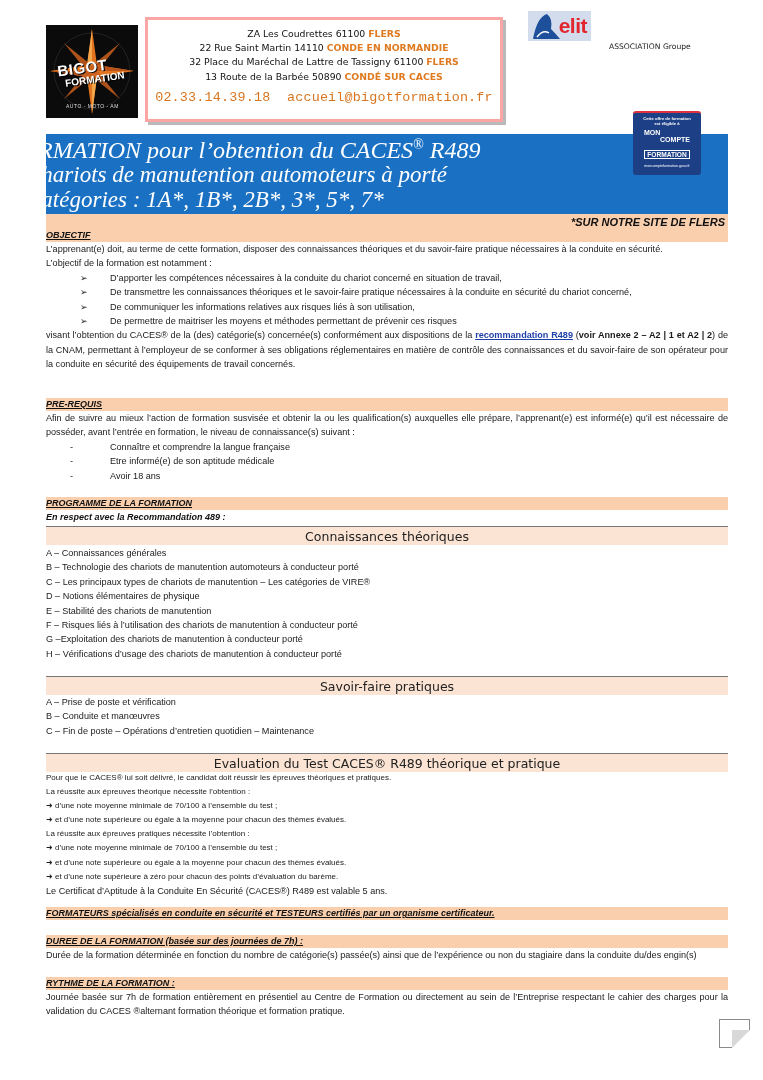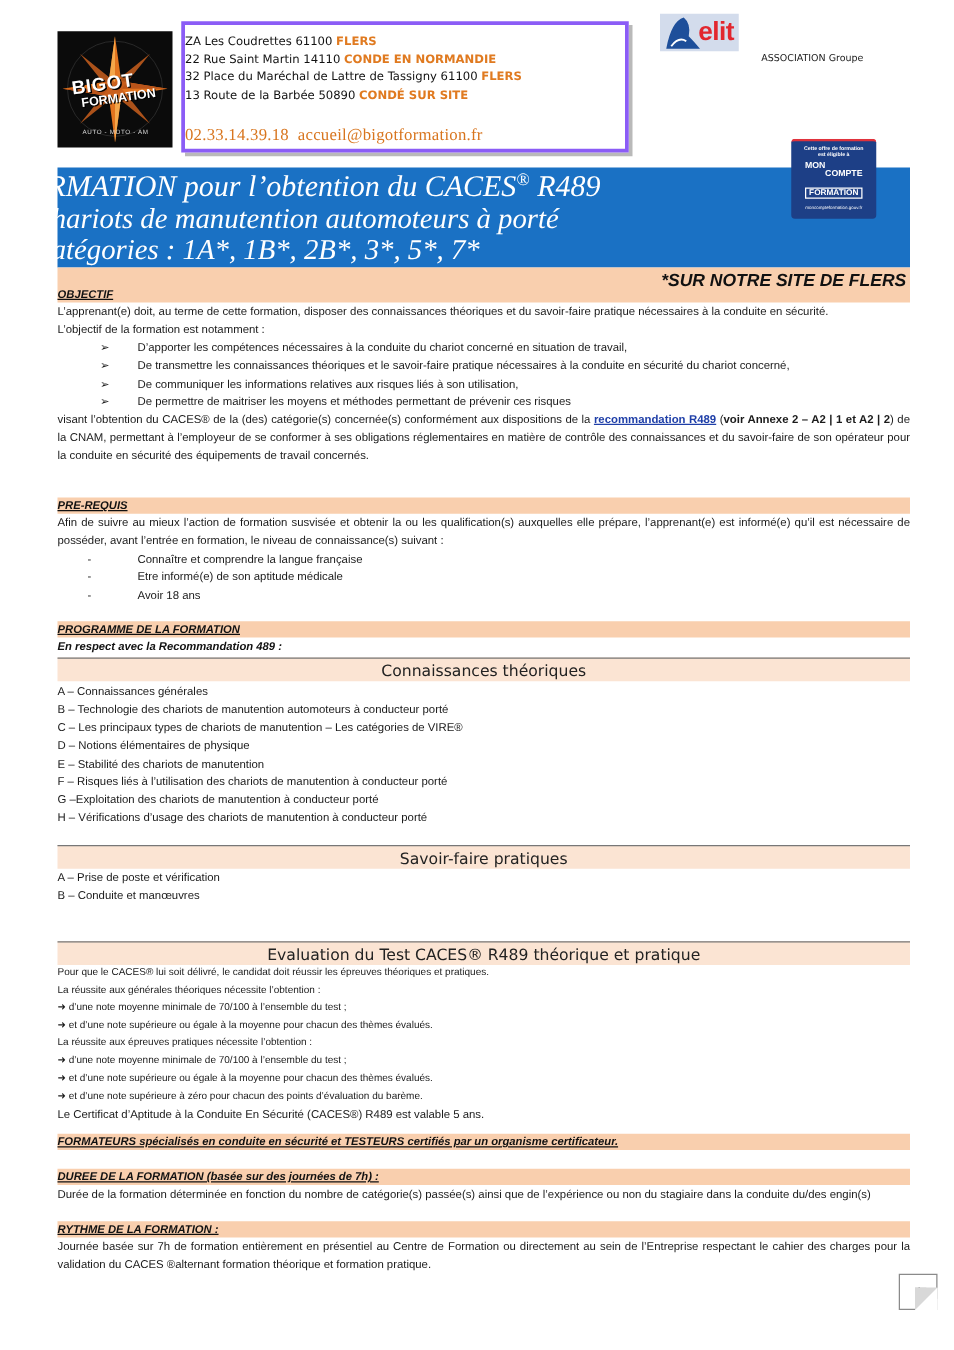--- a/index.html
+++ b/index.html
@@ -5,26 +5,26 @@
   html, body { margin:0; padding:0; background:#ffffff; }
   body { width:763px; height:1080px; position:relative; overflow:hidden;
          font-family:"Liberation Sans", sans-serif; color:#1a1a1a; }
   .abs { position:absolute; }
 
   
   #logo { left:46px; top:25px; width:92px; height:93px; background:#0b0b0b; overflow:hidden; }
   #logo svg { display:block; }
 
   
-  #addr { left:145px; top:17px; width:352px; height:99px; border:3px solid #8b5cf6;
-          box-shadow:3px 3px 0 #b9b9b9; background:#fff; }
+  #addr { left:145px; top:17px; width:352px; height:99px; border:3px solid #fca5a5;
+          box-shadow:3px 3px 0 #b9b9b9; background:#fff; text-align:center; }
   #addr .line { font-family:"DejaVu Sans", sans-serif; font-size:9.3px; line-height:14.2px; color:#111; white-space:nowrap; }
   #addr .hl { color:#e07a20; font-weight:bold; }
   #addr .lines { margin-top:7px; }
-  #addr .contact { font-family:Liberation Serif, serif; font-size:13.4px; color:#d8751e; margin-top:16px; letter-spacing:0.2px; }
+  #addr .contact { font-family:Liberation Mono, monospace; font-size:13.4px; color:#d8751e; margin-top:6px; letter-spacing:0.2px; }
 
   
   #elit { left:528px; top:11px; width:63px; height:30px; background:#d3dcec; }
   #elit .e-text { position:absolute; right:4px; top:4px; font-family:"Liberation Sans", sans-serif;
                   font-weight:bold; font-size:21px; color:#e2262e; line-height:21px; letter-spacing:-0.5px;text-align:center; }
   #assoc { left:609px; top:42px; font-family:"DejaVu Sans", sans-serif; font-size:7.6px; color:#222; }
 
   
   #banner { left:46px; top:134px; width:682px; height:80px; background:#1a71c4; }
   #banner .t1, #banner .t2, #banner .t3 { position:absolute; width:100%; text-align:left;
@@ -88,21 +88,21 @@
     <div style="font-size:10px;line-height:11px;margin-left:6px;">FORMATION</div>
   </div>
   <div class="abs" style="left:20px;top:78px;font-size:5px;color:#ddd;letter-spacing:0.5px;white-space:nowrap;">AUTO - MOTO - AM</div>
 </div>
 
 <div id="addr" class="abs">
   <div class="lines">
     <div class="line"><span>ZA Les Coudrettes 61100 </span><span class="hl">FLERS</span></div>
     <div class="line"><span>22 Rue Saint Martin 14110 </span><span class="hl">CONDE EN NORMANDIE</span></div>
     <div class="line"><span>32 Place du Maréchal de Lattre de Tassigny 61100 </span><span class="hl">FLERS</span></div>
-    <div class="line"><span>13 Route de la Barbée 50890 </span><span class="hl">CONDÉ SUR SITE</span></div>
+    <div class="line"><span>13 Route de la Barbée 50890 </span><span class="hl">CONDÉ SUR CACES</span></div>
   </div>
   <div class="contact">
     <span>02.33.14.39.18</span>&nbsp;&nbsp;<span>accueil@bigotformation.fr</span>
   </div>
 </div>
 
 <div id="elit" class="abs">
   <svg width="30" height="30" viewBox="0 0 30 30" style="position:absolute;left:3px;top:0;">
     <path d="M2 28 Q6 6 16 3 Q22 8 20 18 Q24 22 29 28 Z" fill="#1e4f9a"></path>
     <path d="M6 26 Q12 18 18 22" fill="none" stroke="#fff" stroke-width="1.5"></path>
@@ -120,21 +120,21 @@
 <div id="mcf" class="abs">
   <div class="small"><span>Cette offre de formation</span><br><span>est éligible à</span></div>
   <div class="mon">MON</div>
   <div class="compte">COMPTE</div>
   <div class="form">FORMATION</div>
   <div class="url">moncompteformation.gouv.fr</div>
   <div class="stores"></div>
 </div>
 
 <div class="band" style="top:214px;height:28px;">
-  <div class="abs" style="right:3px;top:2px;font-size:14px;font-weight:bold;font-style:italic;color:#111;">*SUR NOTRE SITE DE FLERS</div>
+  <div class="abs" style="right:3px;top:2px;font-size:11px;font-weight:bold;font-style:italic;color:#111;">*SUR NOTRE SITE DE FLERS</div>
   <div class="abs sectitle" style="left:0;top:16px;">OBJECTIF</div>
 </div>
 
 <div class="abs body body-j" style="left:46px;top:242px;width:682px;">
   <div>L’apprenant(e) doit, au terme de cette formation, disposer des connaissances théoriques et du savoir-faire pratique nécessaires à la conduite en sécurité.</div>
   <div>L’objectif de la formation est notamment :</div>
   <div class="bul"><span class="mk">➢</span><span>D’apporter les compétences nécessaires à la conduite du chariot concerné en situation de travail,</span></div>
   <div class="bul"><span class="mk">➢</span><span>De transmettre les connaissances théoriques et le savoir-faire pratique nécessaires à la conduite en sécurité du chariot concerné,</span></div>
   <div class="bul"><span class="mk">➢</span><span>De communiquer les informations relatives aux risques liés à son utilisation,</span></div>
   <div class="bul"><span class="mk">➢</span><span>De permettre de maitriser les moyens et méthodes permettant de prévenir ces risques</span></div>
@@ -165,26 +165,27 @@
   <div>E – Stabilité des chariots de manutention</div>
   <div>F – Risques liés à l’utilisation des chariots de manutention à conducteur porté</div>
   <div>G –Exploitation des chariots de manutention à conducteur porté</div>
   <div>H – Vérifications d’usage des chariots de manutention à conducteur porté</div>
 </div>
 
 <div class="subhead" style="top:676px;height:18px;line-height:19px;">Savoir-faire pratiques</div>
 <div class="abs body" style="left:46px;top:695px;width:682px;">
   <div>A – Prise de poste et vérification</div>
   <div>B – Conduite et manœuvres</div>
+  <div>C – Fin de poste – Opérations d’entretien quotidien – Maintenance</div>
 </div>
 
 <div class="subhead" style="top:753px;height:18px;line-height:19px;">Evaluation du Test CACES® R489 théorique et pratique</div>
 <div class="abs small-body" style="left:46px;top:771px;width:682px;">
   <div>Pour que le CACES® lui soit délivré, le candidat doit réussir les épreuves théoriques et pratiques.</div>
-  <div>La réussite aux générales théoriques nécessite l’obtention :</div>
+  <div>La réussite aux épreuves théorique nécessite l’obtention :</div>
   <div>➜ d’une note moyenne minimale de 70/100 à l’ensemble du test ;</div>
   <div>➜ et d’une note supérieure ou égale à la moyenne pour chacun des thèmes évalués.</div>
   <div>La réussite aux épreuves pratiques nécessite l’obtention :</div>
   <div>➜ d’une note moyenne minimale de 70/100 à l’ensemble du test ;</div>
   <div>➜ et d’une note supérieure ou égale à la moyenne pour chacun des thèmes évalués.</div>
   <div>➜ et d’une note supérieure à zéro pour chacun des points d’évaluation du barème.</div>
   <div style="font-size:9.1px;">Le Certificat d’Aptitude à la Conduite En Sécurité (CACES®) R489 est valable 5 ans.</div>
 </div>
 
 <div class="band" style="top:907px;height:13px;">

